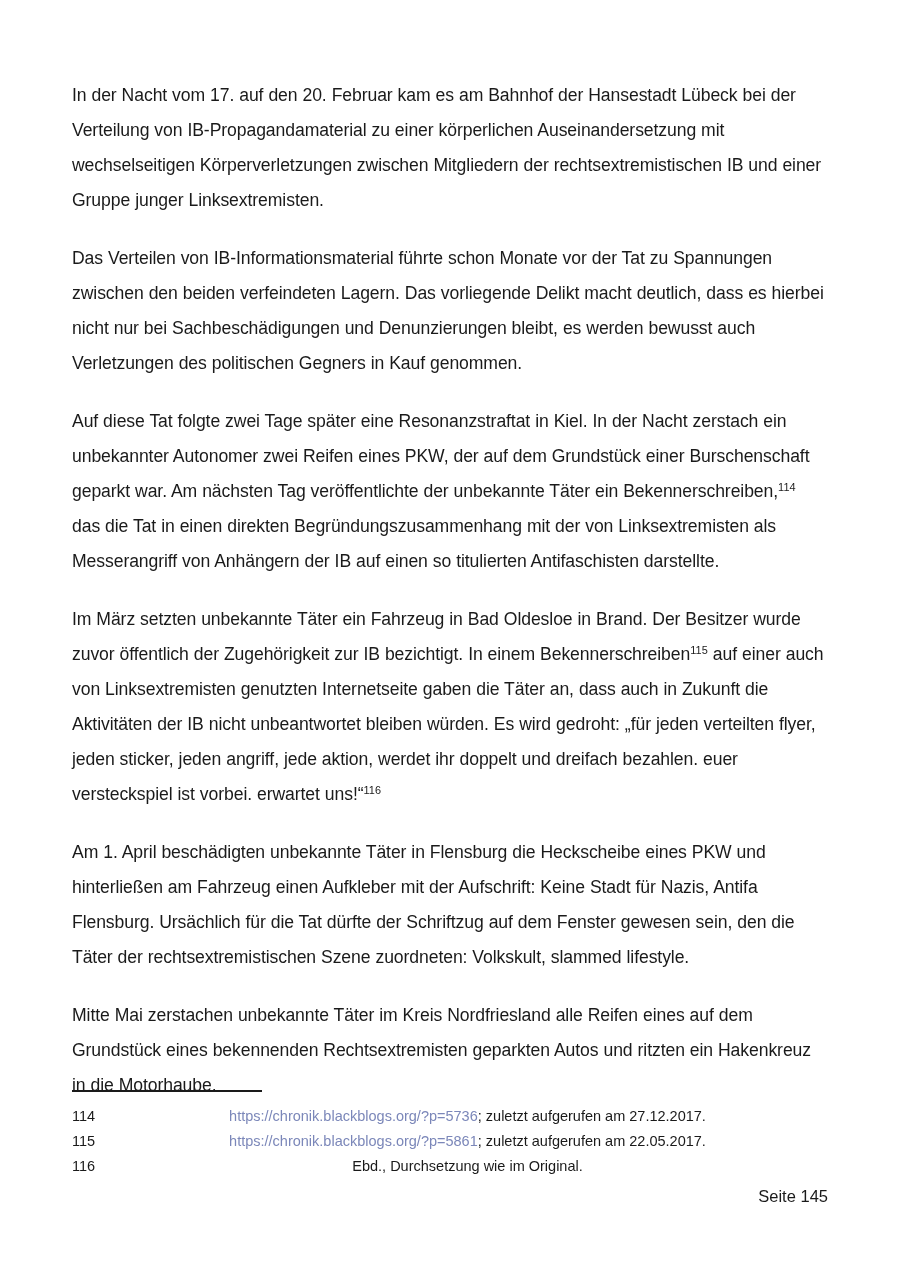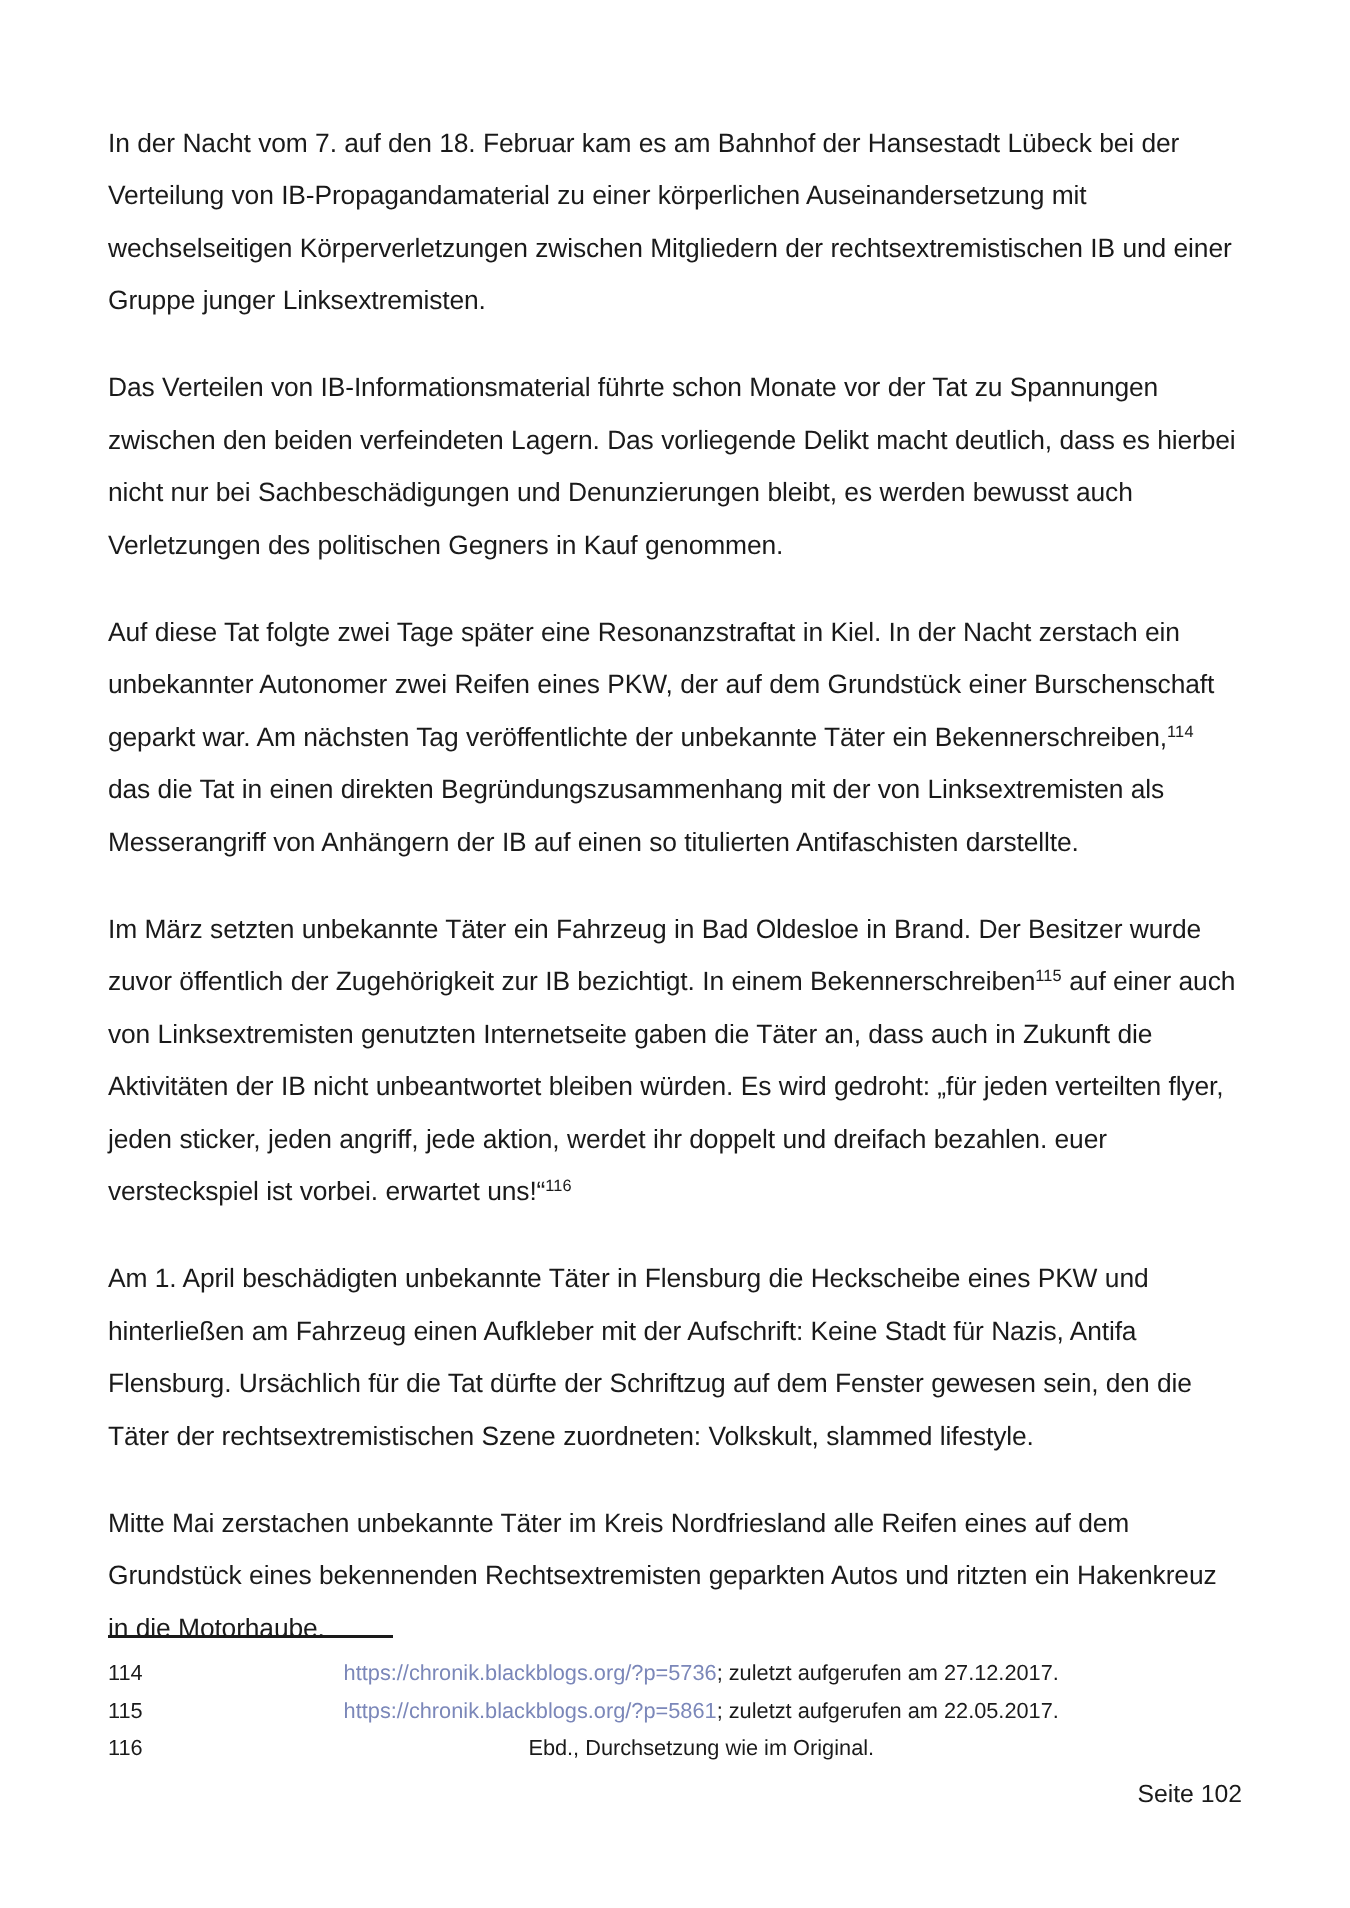--- a/index.html
+++ b/index.html
@@ -110,21 +110,21 @@
   }
 </style>
 </head>
 <body>
 
 <div class="page">
 
   <div class="body-column">
 
 
-    <p class="para">In der Nacht vom 7. auf den 18. Februar kam es am Bahnhof der Hansestadt Lübeck bei der Verteilung von IB-Propagandamaterial zu einer körperlichen Auseinandersetzung mit wechselseitigen Körperverletzungen zwischen Mitgliedern der rechtsextremistischen IB und einer Gruppe junger Linksextremisten.</p>
+    <p class="para">In der Nacht vom 17. auf den 20. Februar kam es am Bahnhof der Hansestadt Lübeck bei der Verteilung von IB-Propagandamaterial zu einer körperlichen Auseinandersetzung mit wechselseitigen Körperverletzungen zwischen Mitgliedern der rechtsextremistischen IB und einer Gruppe junger Linksextremisten.</p>
 
     <p class="para">Das Verteilen von IB-Informationsmaterial führte schon Monate vor der Tat zu Spannungen zwischen den beiden verfeindeten Lagern. Das vorliegende Delikt macht deutlich, dass es hierbei nicht nur bei Sachbeschädigungen und Denunzierungen bleibt, es werden bewusst auch Verletzungen des politischen Gegners in Kauf genommen.</p>
 
 
     <p class="para"><span>Auf diese Tat folgte zwei Tage später eine Resonanzstraftat in Kiel. In der Nacht zerstach ein unbekannter Autonomer zwei Reifen eines PKW, der auf dem Grundstück einer Burschenschaft geparkt war. Am nächsten Tag veröffentlichte der unbekannte Täter ein Bekennerschreiben,</span><sup class="fn-ref">114</sup><span> das die Tat in einen direkten Begründungszusammenhang mit der von Linksextremisten als Messerangriff von Anhängern der IB auf einen so titulierten Antifaschisten darstellte.</span></p>
 
     <p class="para"><span>Im März setzten unbekannte Täter ein Fahrzeug in Bad Oldesloe in Brand. Der Besitzer wurde zuvor öffentlich der Zugehörigkeit zur IB bezichtigt. In einem Bekennerschreiben</span><sup class="fn-ref">115</sup><span> auf einer auch von Linksextremisten genutzten Internetseite gaben die Täter an, dass auch in Zukunft die Aktivitäten der IB nicht unbeantwortet bleiben würden. Es wird gedroht: „für jeden verteilten flyer, jeden sticker, jeden angriff, jede aktion, werdet ihr doppelt und dreifach bezahlen. euer versteckspiel ist vorbei. erwartet uns!“</span><sup class="fn-ref">116</sup></p>
 
     <p class="para">Am 1. April beschädigten unbekannte Täter in Flensburg die Heckscheibe eines PKW und hinterließen am Fahrzeug einen Aufkleber mit der Aufschrift: Keine Stadt für Nazis, Antifa Flensburg. Ursächlich für die Tat dürfte der Schriftzug auf dem Fenster gewesen sein, den die Täter der rechtsextremistischen Szene zuordneten: Volkskult, slammed lifestyle.</p>
 
@@ -148,15 +148,15 @@
       </li>
 
       <li class="footnote-item">
         <span class="footnote-num">116</span>
         <span class="footnote-text"><span class="footnote-tail">Ebd., Durchsetzung wie im Original.</span></span>
       </li>
 
     </ul>
   </div>
 
-  <div class="page-number">Seite 102</div>
+  <div class="page-number">Seite 145</div>
 
 </div>
 
 </body></html>

